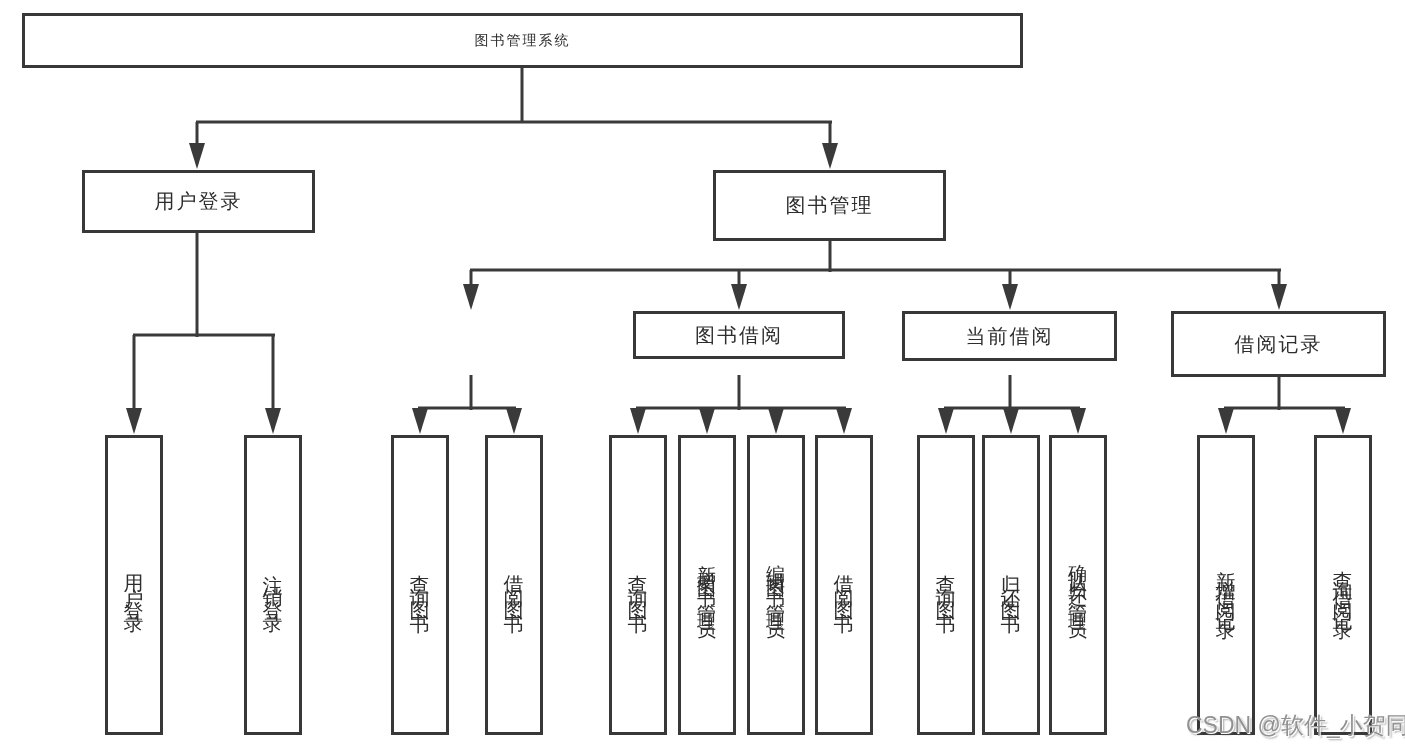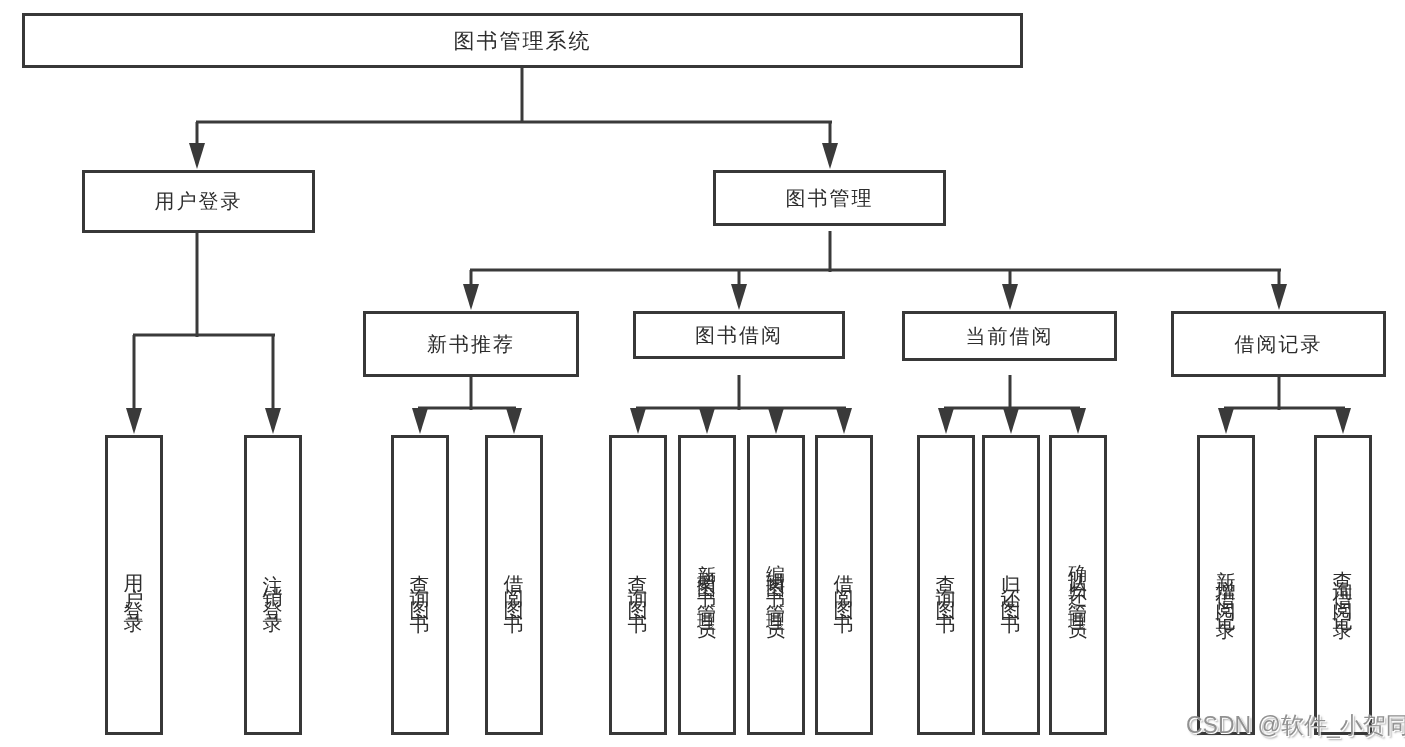--- a/index.html
+++ b/index.html
@@ -8,21 +8,21 @@
     font-family:"Liberation Sans", sans-serif; overflow:hidden; color:#2d2d2d;
   }
   .wires { position:absolute; left:0; top:0; pointer-events:none; }
   .wires line { stroke:#3a3a3a; stroke-width:3; }
   .wires polygon { fill:#3a3a3a; }
   .box {
     position:absolute; box-sizing:border-box; background:#ffffff;
     border:3px solid #383838; display:flex; align-items:center; justify-content:center;
   }
   .hlabel { font-size:20px; letter-spacing:2px; white-space:nowrap; }
-  .root .hlabel { font-size:21px; }
+  .root .hlabel { font-size:14px; }
   .leaf { top:435px; width:58px; height:300px; }
   .vlabel {
     writing-mode:vertical-rl; text-orientation:mixed;
     font-size:20px; letter-spacing:13px; line-height:1;
   }
   .vlabel.mid  { letter-spacing:10px; }
   .vlabel.long { letter-spacing:8px; font-size:19px; }
   .watermark {
     position:absolute; left:1186px; top:710px; font-size:23px; white-space:nowrap;
     color:#919191; text-shadow:1px 1px 0 #ffffff, 2px 2px 2px rgba(90,90,90,0.55);
@@ -84,27 +84,24 @@
     <polygon points="1335,408 1351,408 1343,434"></polygon>
   </svg>
 
   <div class="box root" style="left:22px;top:13px;width:1001px;height:55px">
     <span class="hlabel">图书管理系统</span>
   </div>
 
   <div class="box" style="left:82px;top:170px;width:233px;height:63px">
     <span class="hlabel">用户登录</span>
   </div>
-  <div class="box" style="left:713px;top:170px;width:233px;height:56px">
+  <div class="box" style="left:713px;top:170px;width:233px;height:71px">
     <span class="hlabel">图书管理</span>
   </div>
 
-  <div class="box" style="left:363px;top:311px;width:216px;height:66px">
-    <span class="hlabel">新书推荐</span>
-  </div>
   <div class="box" style="left:633px;top:311px;width:212px;height:48px">
     <span class="hlabel">图书借阅</span>
   </div>
   <div class="box" style="left:902px;top:311px;width:215px;height:50px">
     <span class="hlabel">当前借阅</span>
   </div>
   <div class="box" style="left:1171px;top:311px;width:215px;height:66px">
     <span class="hlabel">借阅记录</span>
   </div>
 

